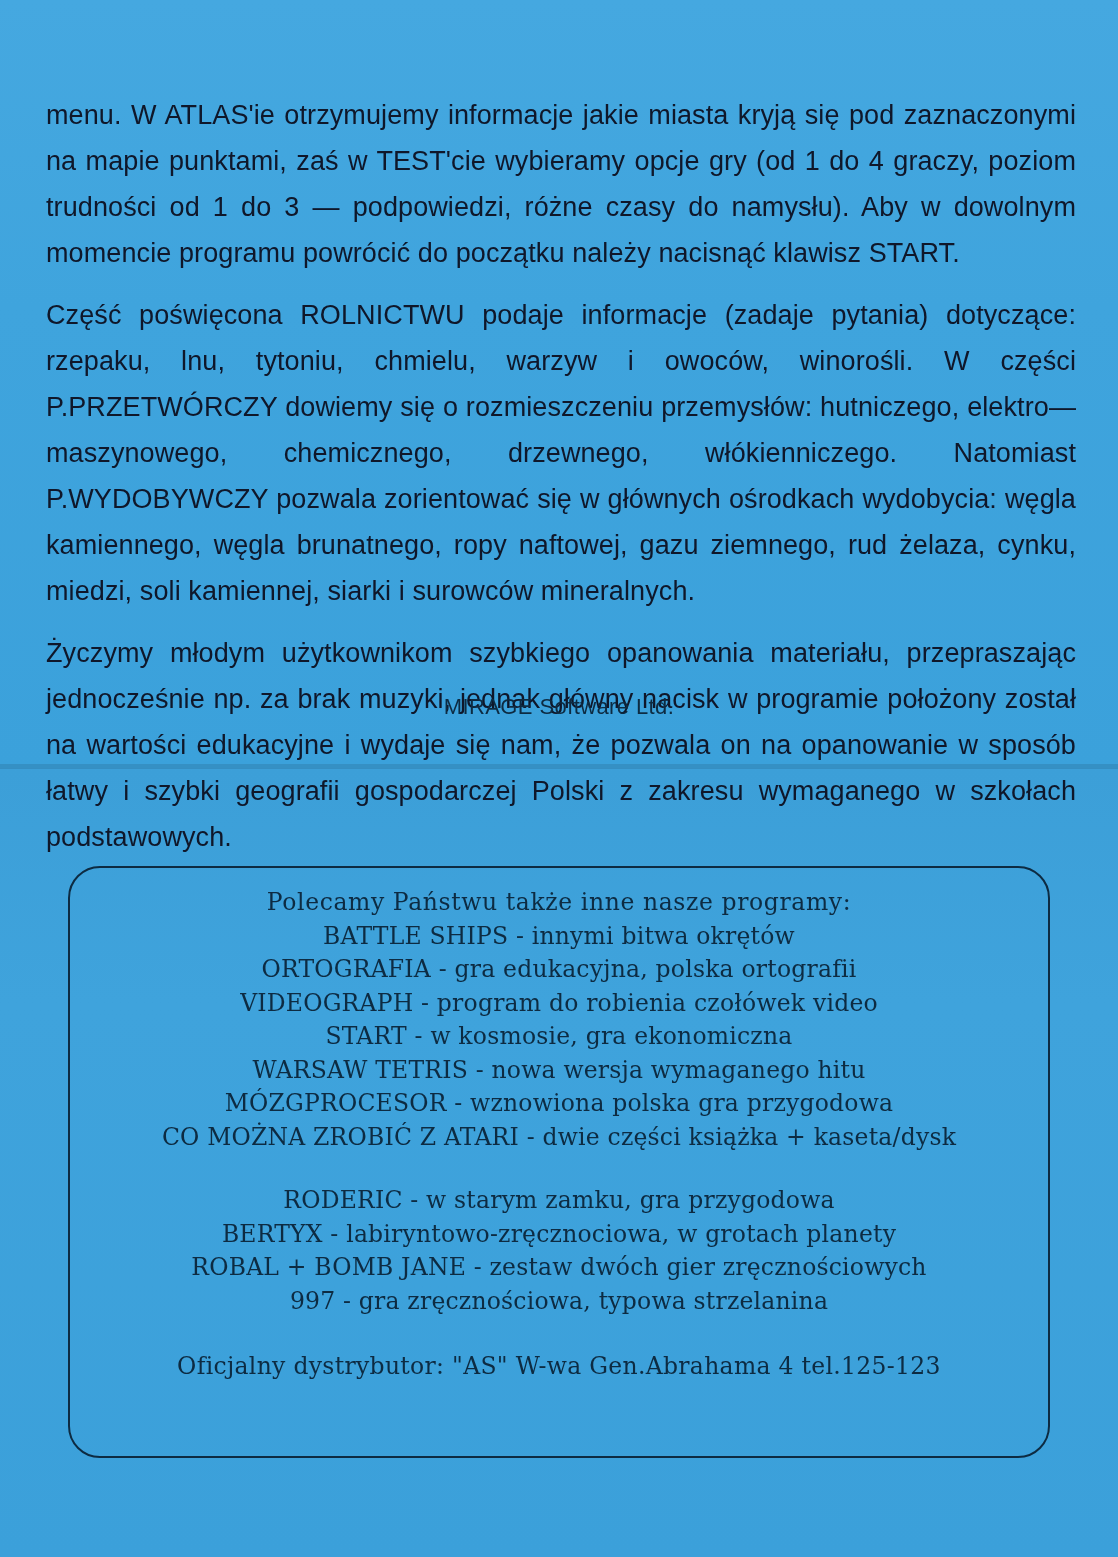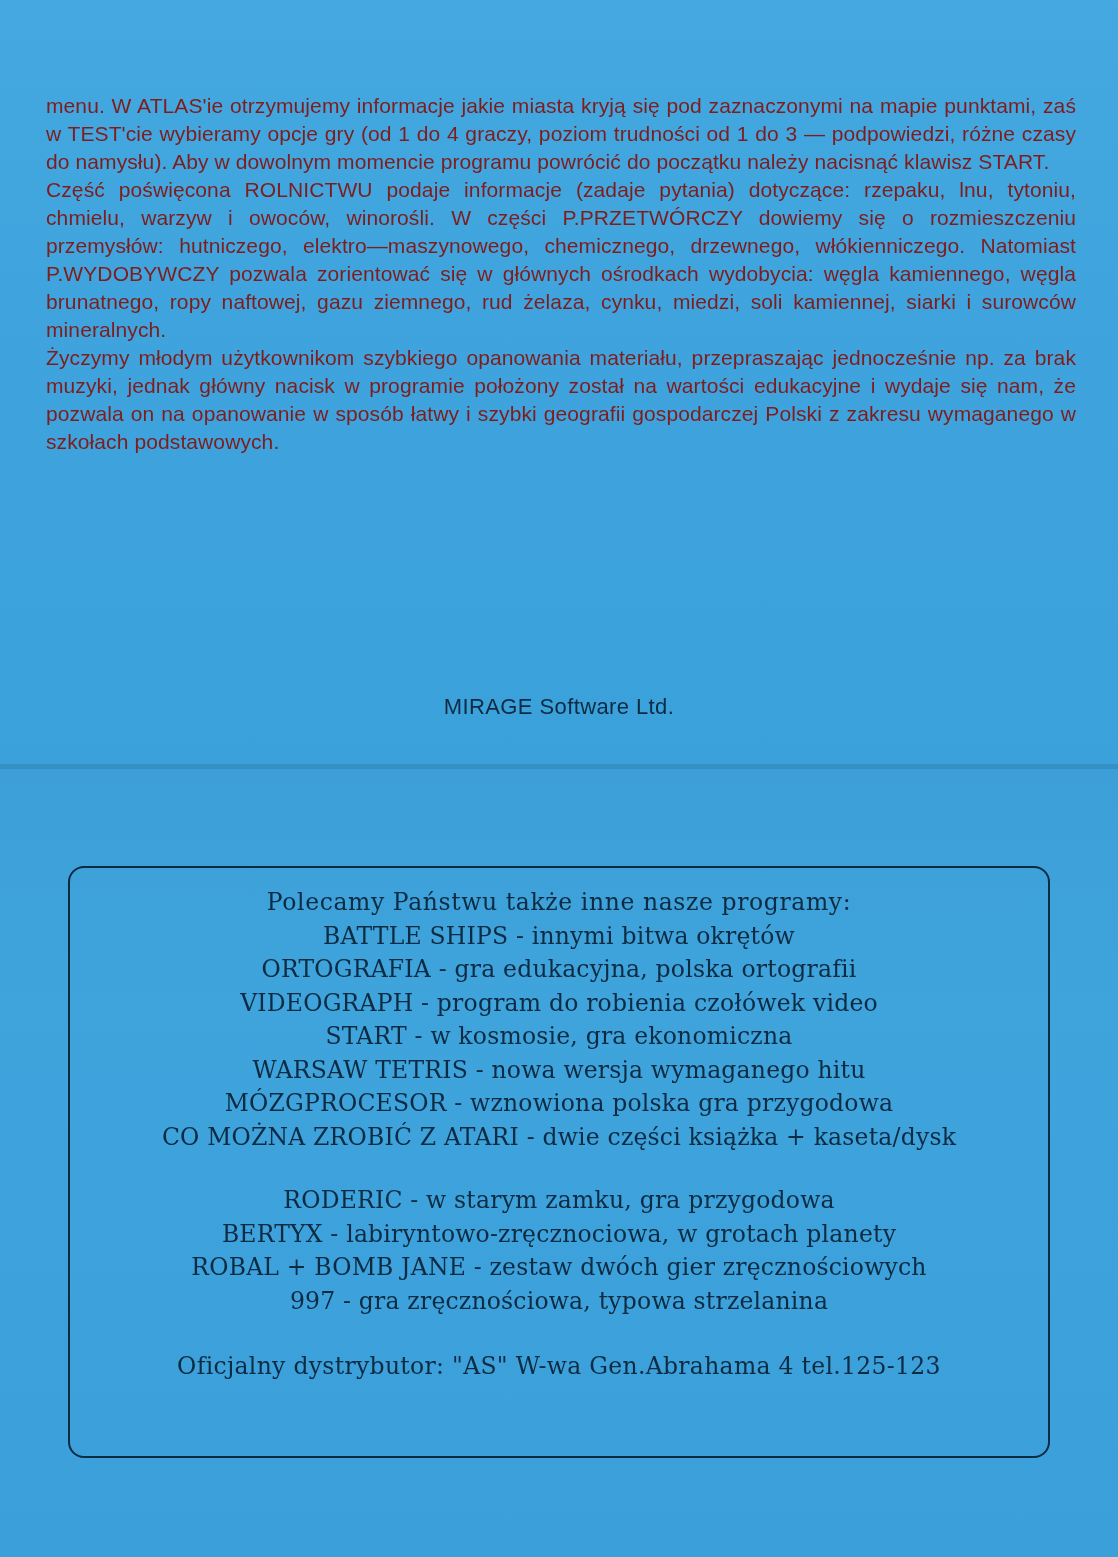--- a/index.html
+++ b/index.html
@@ -39,53 +39,53 @@
   .content {
     position: relative;
     z-index: 5;
   }
 
   .body-text {
     position: absolute;
     left: 46px;
     top: 92px;
     width: 1030px;
-    color: #7f1d1d;
-    font-size: 21px;
-    line-height: 28px;
+    color: #0f172a;
+    font-size: 27px;
+    line-height: 46px;
     letter-spacing: 0.1px;
     text-align: justify;
     text-justify: inter-word;
   }
   .body-text p {
     margin: 0;
   }
   .body-text p + p {
-    margin-top: 0px;
+    margin-top: 16px;
   }
 
   .signature {
     position: absolute;
     left: 0;
     top: 694px;
     width: 1118px;
     text-align: center;
     color: #0d2b42;
     font-size: 22px;
     letter-spacing: 0.4px;
   }
 
   .promo-box {
     position: absolute;
     left: 68px;
     top: 866px;
     width: 982px;
     height: 592px;
     border: 2.5px solid #0d2b42;
-    border-radius: 16px;
+    border-radius: 32px;
     box-sizing: border-box;
     text-align: center;
     color: #0d2b42;
     font-family: "DejaVu Serif", "Liberation Serif", serif;
   }
   .promo-inner {
     padding: 18px 10px 0 10px;
   }
   .promo-line {
     font-size: 23.5px;

